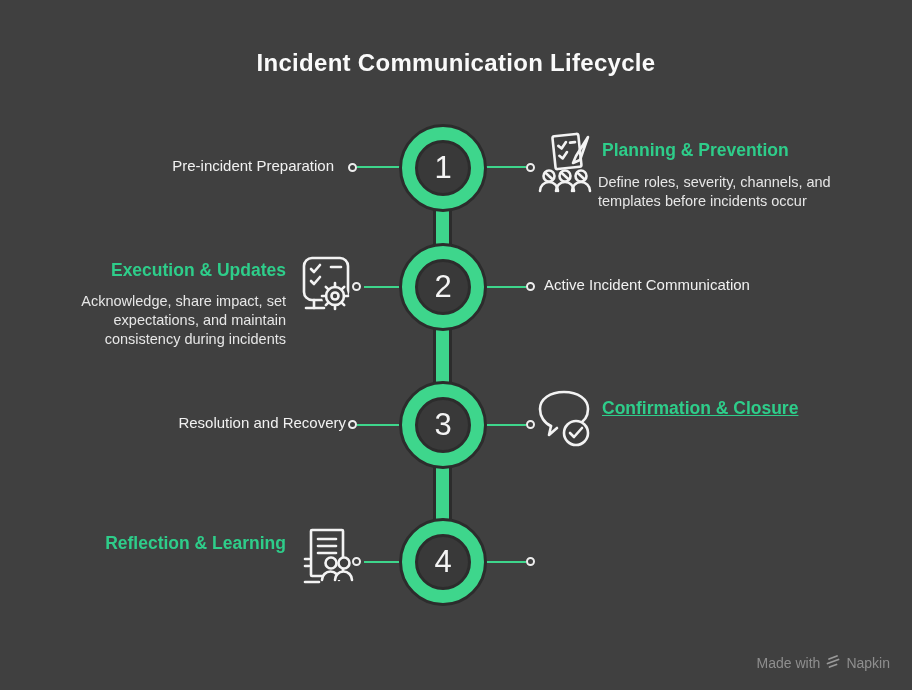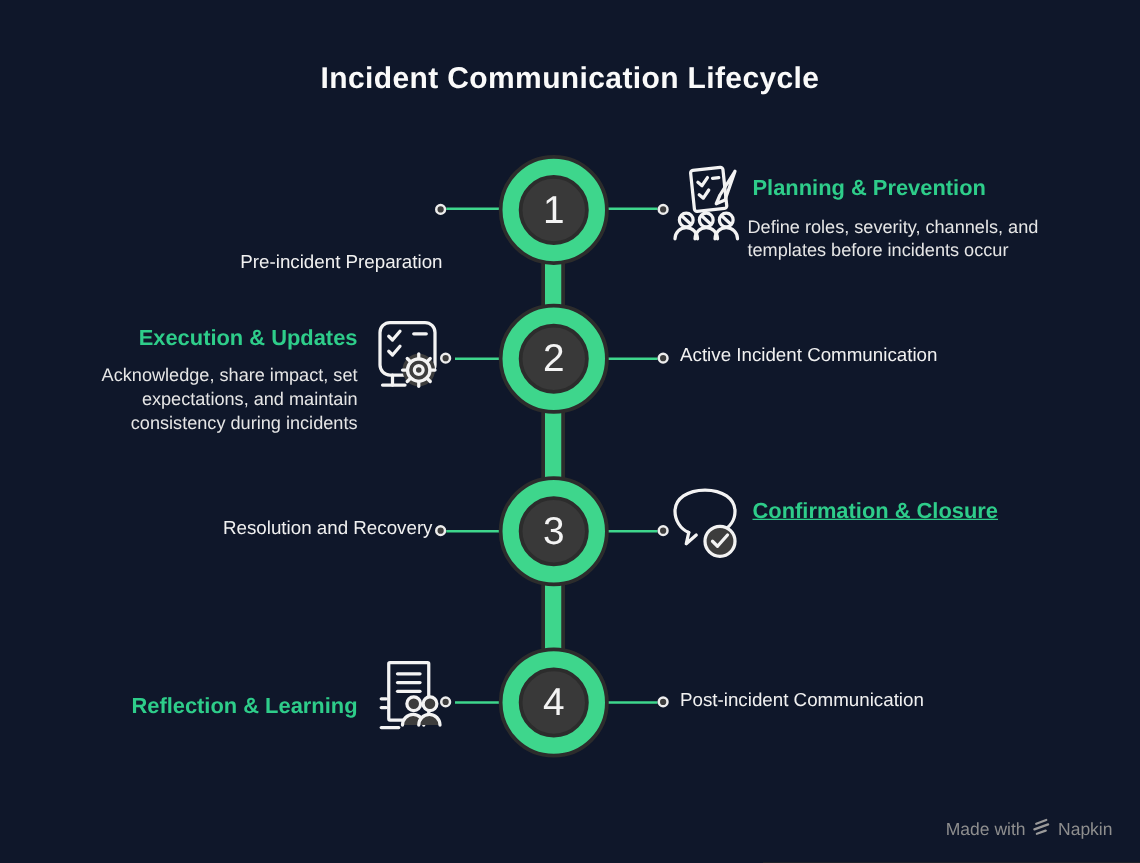--- a/index.html
+++ b/index.html
@@ -1,17 +1,17 @@
 <!DOCTYPE html>
 <html><head>
 <meta charset="utf-8">
 <style>
   html,body { margin:0; padding:0; background:#2e2e2e; }
   .canvas {
-    position:relative; width:912px; height:690px; background:#0f172a;
+    position:relative; width:912px; height:690px; background:#404040;
     font-family:"Liberation Sans", sans-serif; overflow:hidden;
   }
   .title {
     position:absolute; top:49px; left:0; width:100%; text-align:center;
     color:#fafafa; font-size:24px; font-weight:bold; letter-spacing:.3px;
   }
   
   .bar {
     position:absolute; box-sizing:border-box; width:19px; left:433px;
     background:#3ed68c; border:3px solid #2c2c2c; border-radius:2px; z-index:1;
@@ -48,21 +48,21 @@
 <body>
 
 <div class="canvas">
 
   <div class="title">Incident Communication Lifecycle</div>
 
   <div class="bar" style="top:168px;height:119px;"></div>
   <div class="bar" style="top:287px;height:138px;"></div>
   <div class="bar" style="top:425px;height:137px;"></div>
 
-  <div class="label alignR" style="left:104px;width:250px;top:157px;margin-top:44px;">Pre-incident Preparation</div>
+  <div class="label alignR" style="left:84px;width:250px;top:157px;">Pre-incident Preparation</div>
   <div class="hline" style="left:357px;width:44px;top:166px;"></div>
   <div class="dot" style="left:348px;top:163px;"></div>
   <div class="node" style="top:124px;">
     <div class="node-inner">
       <span class="node-num">1</span>
     </div>
   </div>
   <div class="hline" style="left:485px;width:41px;top:166px;"></div>
   <div class="dot" style="left:526px;top:163px;"></div>
   <div class="icon" style="left:538px;top:130px;">
@@ -135,21 +135,21 @@
   <div class="icon" style="left:536px;top:388px;">
     <svg width="58" height="60" viewBox="0 0 58 60" fill="none" stroke="#f3f3f3" stroke-width="2.6" stroke-linecap="round" stroke-linejoin="round">
       <path d="M15 38 C8 35 4 28 4 21 C4 11 14 4 28 4 C42 4 52 11 52 21 C52 28 48 34 41 37"></path>
       <path d="M15 38 L13 47 L21 40"></path>
       <circle cx="40" cy="45" r="12" fill="#3d3d3d"></circle>
       <polyline points="34 45 38 49 46 40"></polyline>
     </svg>
   </div>
   <div class="heading" style="left:602px;top:397px;text-decoration:underline;">Confirmation &amp; Closure</div>
 
-  <div class="heading alignR" style="left:36px;width:250px;top:553px;">Reflection &amp; Learning</div>
+  <div class="heading alignR" style="left:36px;width:250px;top:532px;">Reflection &amp; Learning</div>
   <div class="icon" style="left:303px;top:526px;">
     <svg width="52" height="62" viewBox="0 0 52 62" fill="none" stroke="#f3f3f3" stroke-width="2.6" stroke-linecap="round" stroke-linejoin="round">
       <rect x="8" y="4" width="32" height="46" rx="1"></rect>
       <line x1="15" y1="13" x2="33" y2="13"></line>
       <line x1="15" y1="20" x2="33" y2="20"></line>
       <line x1="15" y1="27" x2="33" y2="27"></line>
       <line x1="2" y1="33" x2="6" y2="33"></line>
       <line x1="2" y1="40" x2="6" y2="40"></line>
       <line x1="2" y1="56" x2="16" y2="56"></line>
       <circle cx="28" cy="37" r="5.5" fill="#3d3d3d"></circle>
@@ -160,21 +160,20 @@
   </div>
   <div class="dot" style="left:352px;top:557px;"></div>
   <div class="hline" style="left:364px;width:37px;top:561px;"></div>
   <div class="node" style="top:518px;">
     <div class="node-inner">
       <span class="node-num">4</span>
     </div>
   </div>
   <div class="hline" style="left:485px;width:41px;top:561px;"></div>
   <div class="dot" style="left:526px;top:557px;"></div>
-  <div class="label" style="left:544px;top:552px;">Post-incident Communication</div>
 
   <div class="watermark">
     <span>Made with</span>
     <span>
       <svg width="16" height="15" viewBox="0 0 16 15" fill="none" stroke="#9a9a9a" stroke-width="1.8" stroke-linecap="round">
         <line x1="4" y1="5" x2="12" y2="2"></line>
         <line x1="2.5" y1="9.5" x2="13.5" y2="5.5"></line>
         <line x1="4.5" y1="13" x2="11.5" y2="10.5"></line>
       </svg>
     </span>

